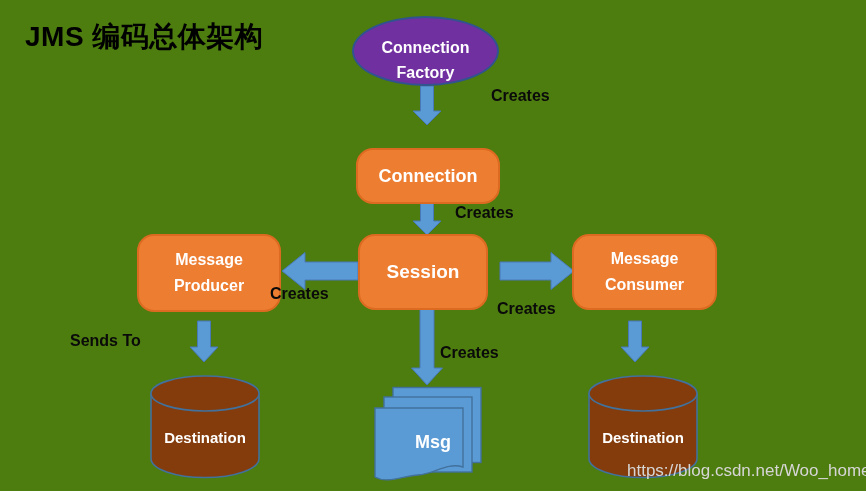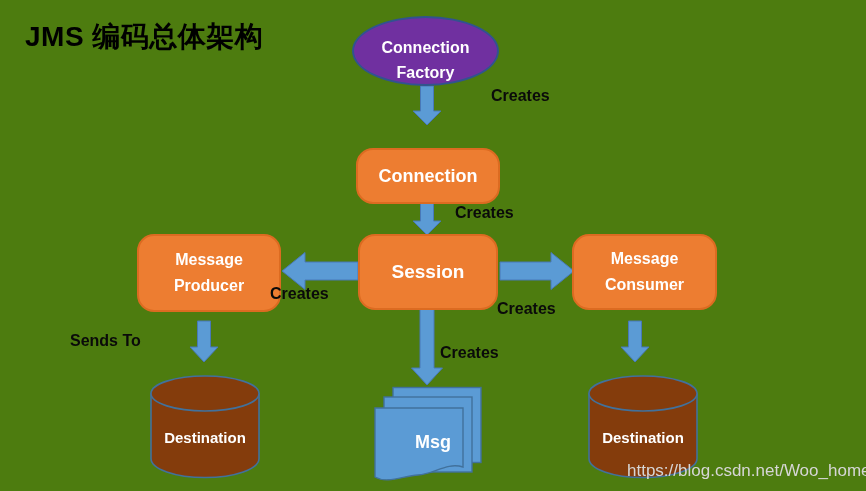--- a/index.html
+++ b/index.html
@@ -28,21 +28,21 @@
     border-radius:17px;
   }
   .ellipse{
     background:#7030A0;
     border:2px solid #31538F;
     border-radius:50%;
   }
   #node-connection-factory{left:352px;top:16px;width:147px;height:70px;font-size:16px;line-height:1.55;}
   #node-connection-factory span{display:block;width:110px;margin-top:20px;}
   #node-connection{left:356px;top:123px;width:144px;height:56px;font-size:18px;margin-top:25px;}
-  #node-session{left:358px;top:234px;width:140px;height:76px;font-size:19px;align-items:center;}
+  #node-session{left:358px;top:234px;width:130px;height:76px;font-size:19px;align-items:center;}
   #node-message-producer{left:137px;top:234px;width:144px;height:78px;font-size:16px;line-height:1.6;}
   #node-message-producer span{display:block;width:92px;}
   #node-message-consumer{left:572px;top:234px;width:145px;height:76px;font-size:16px;line-height:1.6;}
   #node-message-consumer span{display:block;width:92px;}
   .edge-label{
     font-size:16px;font-weight:bold;color:#0a0a0a;
     white-space:nowrap;z-index:3;
   }
   #creates-factory{left:491px;top:87px;}
   #creates-connection{left:455px;top:204px;}

